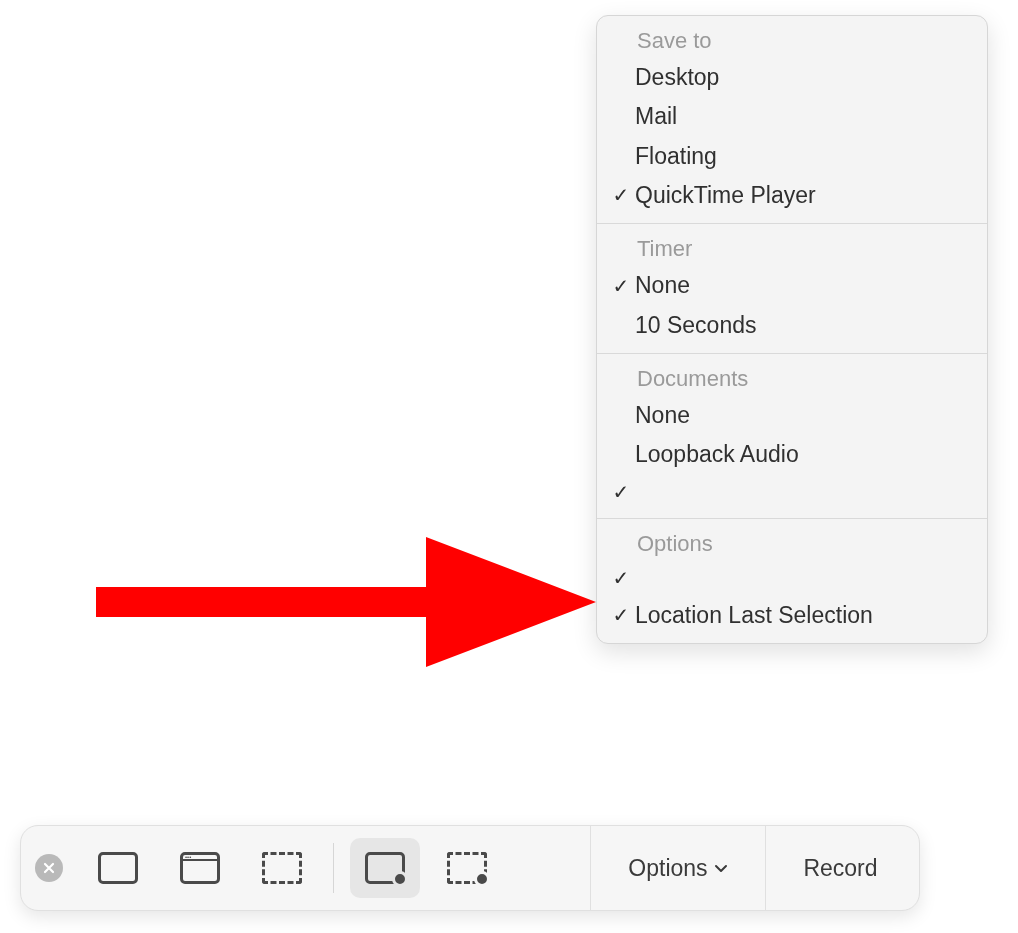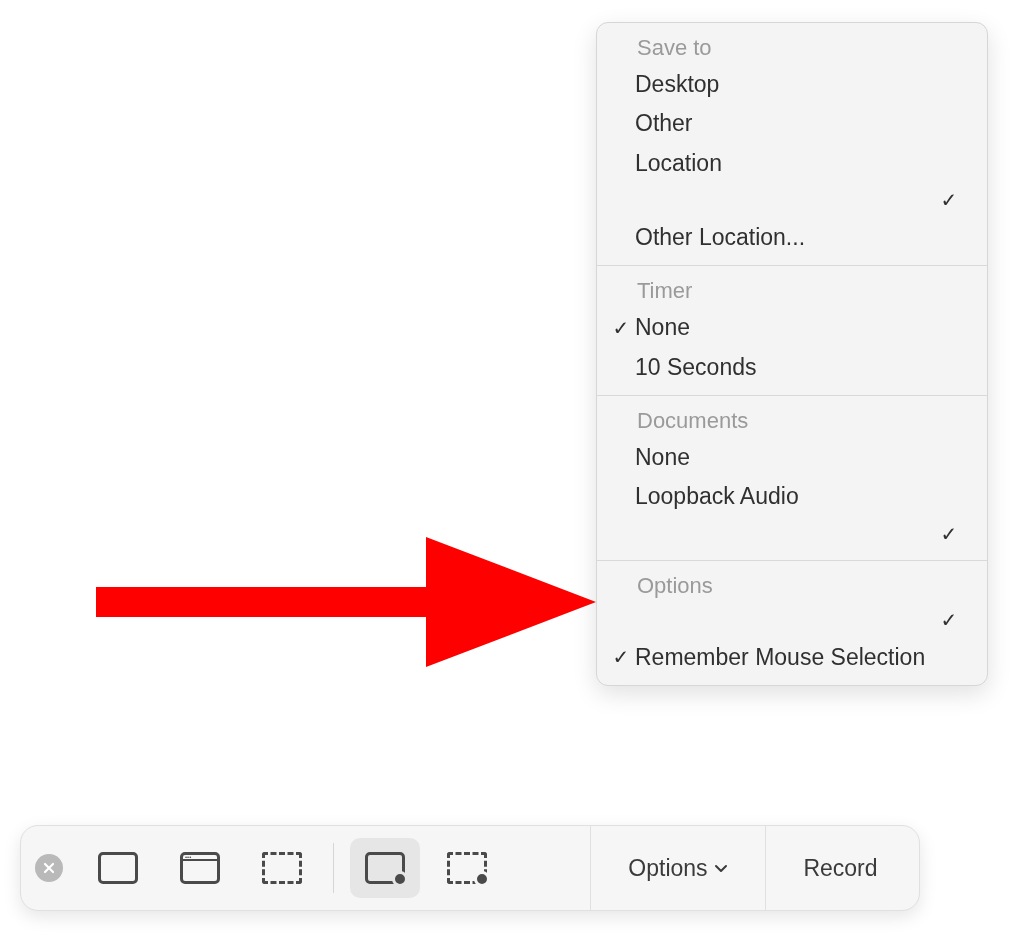--- a/index.html
+++ b/index.html
@@ -8,21 +8,21 @@
     background: #ffffff;
     width: 1018px;
     height: 933px;
     position: relative;
     overflow: hidden;
   }
 
   
   .menu {
     position: absolute;
-    top: 22px;
+    top: 15px;
     left: 596px;
     width: 392px;
     background: #f4f4f4;
     border: 1px solid #d6d6d6;
     border-radius: 12px;
     box-shadow: 0 8px 24px rgba(0,0,0,0.12);
     overflow: hidden;
   }
   .menu-section {
     border-bottom: 1px solid #d9d9d9;
@@ -35,21 +35,20 @@
     padding: 6px 24px 4px 40px;
   }
   .menu-item {
     display: flex;
     align-items: center;
     font-size: 23px;
     color: #303030;
     padding: 3px 24px 3px 10px;
     line-height: 1.45;
     cursor: default;
-    justify-content: flex-end;
   }
   .menu-item .check {
     width: 28px;
     text-align: center;
     font-size: 20px;
     color: #303030;
   }
   .menu-item .label { flex: 1; }
 
   
@@ -156,32 +155,29 @@
 <div class="menu">
 
   <div class="menu-section">
     <div class="menu-header">Save to</div>
     <div class="menu-item">
       <span class="check"></span>
       <span class="label">Desktop</span>
     </div>
     <div class="menu-item">
       <span class="check"></span>
-      <span class="label">Other</span>
-    </div>
-    <div class="menu-item">
-      <span class="check"></span>
-      <span class="label">Location</span>
-    </div>
-    <div class="menu-item">
-      <span class="check">✓</span>
-    </div>
-    <div class="menu-item">
-      <span class="check"></span>
-      <span class="label">Other Location...</span>
+      <span class="label">Mail</span>
+    </div>
+    <div class="menu-item">
+      <span class="check"></span>
+      <span class="label">Floating</span>
+    </div>
+    <div class="menu-item">
+      <span class="check">✓</span>
+      <span class="label">QuickTime Player</span>
     </div>
   </div>
 
   <div class="menu-section">
     <div class="menu-header">Timer</div>
     <div class="menu-item">
       <span class="check">✓</span>
       <span class="label">None</span>
     </div>
     <div class="menu-item">
@@ -205,21 +201,21 @@
     </div>
   </div>
 
   <div class="menu-section">
     <div class="menu-header">Options</div>
     <div class="menu-item">
       <span class="check">✓</span>
     </div>
     <div class="menu-item">
       <span class="check">✓</span>
-      <span class="label">Remember Mouse Selection</span>
+      <span class="label">Location Last Selection</span>
     </div>
   </div>
 </div>
 
 <svg class="arrow" viewBox="0 0 500 150">
   <polygon points="0,60 330,60 330,10 500,75 330,140 330,90 0,90" fill="#ff0000"></polygon>
 </svg>
 
 <div class="toolbar">
 

